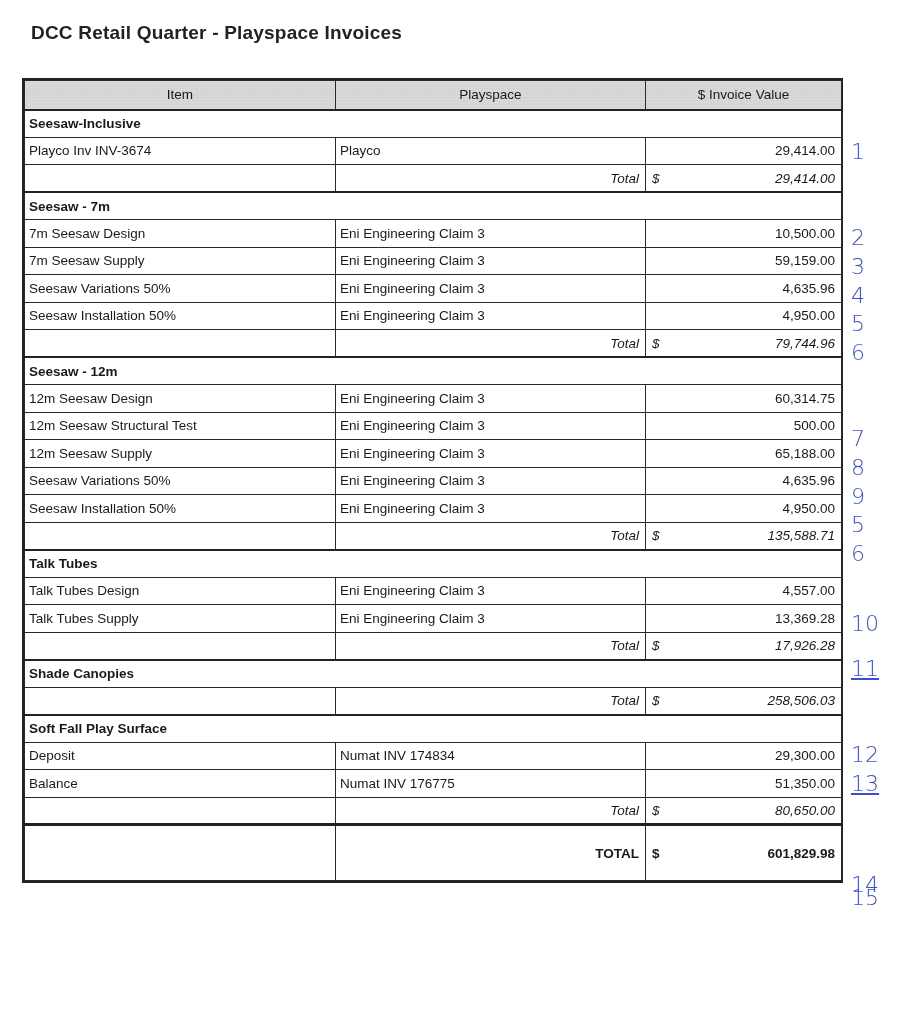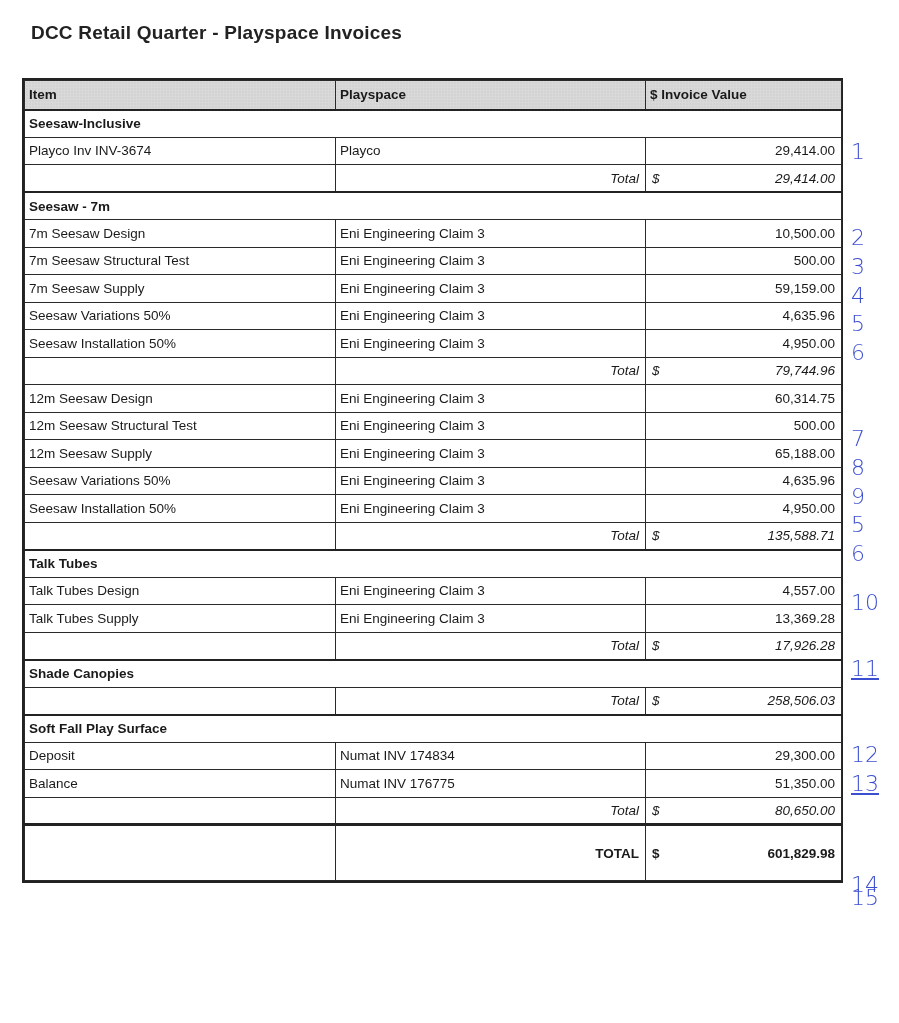--- a/index.html
+++ b/index.html
@@ -10,21 +10,21 @@
   .sheet { position: absolute; left: 22px; top: 78px; width: 821px;
            border: 2.5px solid #222; box-sizing: border-box; }
   table { border-collapse: collapse; width: 100%; table-layout: fixed; }
   col.c-item { width: 311px; }
   col.c-sup { width: 310px; }
   col.c-val { width: 196px; }
   td, th { border: 1.4px solid #2a2a2a; font-size: 13.5px; padding: 0 4px; height: 27.5px;
            box-sizing: border-box; white-space: nowrap; overflow: hidden; }
   th { background: #d9d9d9;
        background-image: radial-gradient(#c2c2c2 0.6px, transparent 0.7px);
-       background-size: 3px 3px; font-weight: 700; text-align: left; height: 29px;
+       background-size: 3px 3px; font-weight: 400; text-align: center; height: 29px;
        border-bottom: 2.5px solid #222; }
   tr.section td { font-weight: 700; border-top: 2.5px solid #222; }
   tr.section.first td { border-top: none; }
   td.val { text-align: right; padding-right: 6px; }
   td.total-label { text-align: right; font-style: italic; padding-right: 6px; }
   td.total-val { font-style: italic; padding-right: 6px; }
   td.total-val .cur { float: left; padding-left: 2px; }
   td.total-val .amt { float: right; }
   tr.grand td { height: 56px; border-top: 3px solid #222; font-weight: 700; }
   tr.grand td.grand-label { text-align: right; padding-right: 6px; }
@@ -71,25 +71,20 @@
         </tr>
         <tr class="section">
           <td colspan="3">Seesaw - 7m</td>
         </tr>
         <tr>
           <td>7m Seesaw Design</td>
           <td>Eni Engineering Claim 3</td>
           <td class="val">10,500.00</td>
         </tr>
         <tr>
-          <td>7m Seesaw Structural Test</td>
-          <td>Eni Engineering Claim 3</td>
-          <td class="val">500.00</td>
-        </tr>
-        <tr>
           <td>7m Seesaw Supply</td>
           <td>Eni Engineering Claim 3</td>
           <td class="val">59,159.00</td>
         </tr>
         <tr>
           <td>Seesaw Variations 50%</td>
           <td>Eni Engineering Claim 3</td>
           <td class="val">4,635.96</td>
         </tr>
         <tr>
@@ -97,20 +92,23 @@
           <td>Eni Engineering Claim 3</td>
           <td class="val">4,950.00</td>
         </tr>
         <tr>
           <td></td>
           <td class="total-label">Total</td>
           <td class="total-val">
             <span class="cur">$</span>
             <span class="amt">79,744.96</span>
           </td>
+        </tr>
+        <tr class="section">
+          <td colspan="3">Seesaw - 12m</td>
         </tr>
         <tr>
           <td>12m Seesaw Design</td>
           <td>Eni Engineering Claim 3</td>
           <td class="val">60,314.75</td>
         </tr>
         <tr>
           <td>12m Seesaw Structural Test</td>
           <td>Eni Engineering Claim 3</td>
           <td class="val">500.00</td>
@@ -208,19 +206,19 @@
     <div class="annot" style="top: 227.3px;">2</div>
     <div class="annot" style="top: 256px;">3</div>
     <div class="annot" style="top: 284.7px;">4</div>
     <div class="annot" style="top: 313.4px;">5</div>
     <div class="annot" style="top: 342.1px;">6</div>
     <div class="annot" style="top: 428.2px;">7</div>
     <div class="annot" style="top: 456.9px;">8</div>
     <div class="annot" style="top: 485.6px;">9</div>
     <div class="annot" style="top: 514.3px;">5</div>
     <div class="annot" style="top: 543px;">6</div>
-    <div class="annot" style="top: 592px;">10</div>
+    <div class="annot" style="top: 613px;">10</div>
     <div class="annot" style="top: 657.8px; text-decoration: underline;">11</div>
     <div class="annot" style="top: 743.9px;">12</div>
     <div class="annot" style="top: 772.6px; text-decoration: underline;">13</div>
     <div class="annot" style="top: 874px;">14</div>
     <div class="annot" style="top: 887.4px;">15</div>
   </div>
 
 </body></html>

